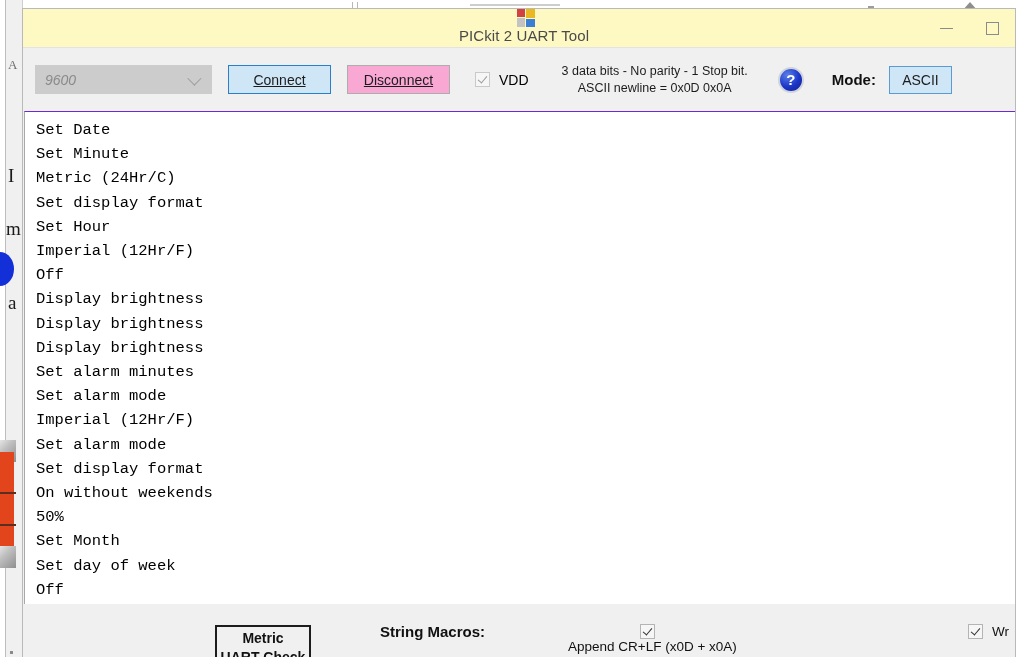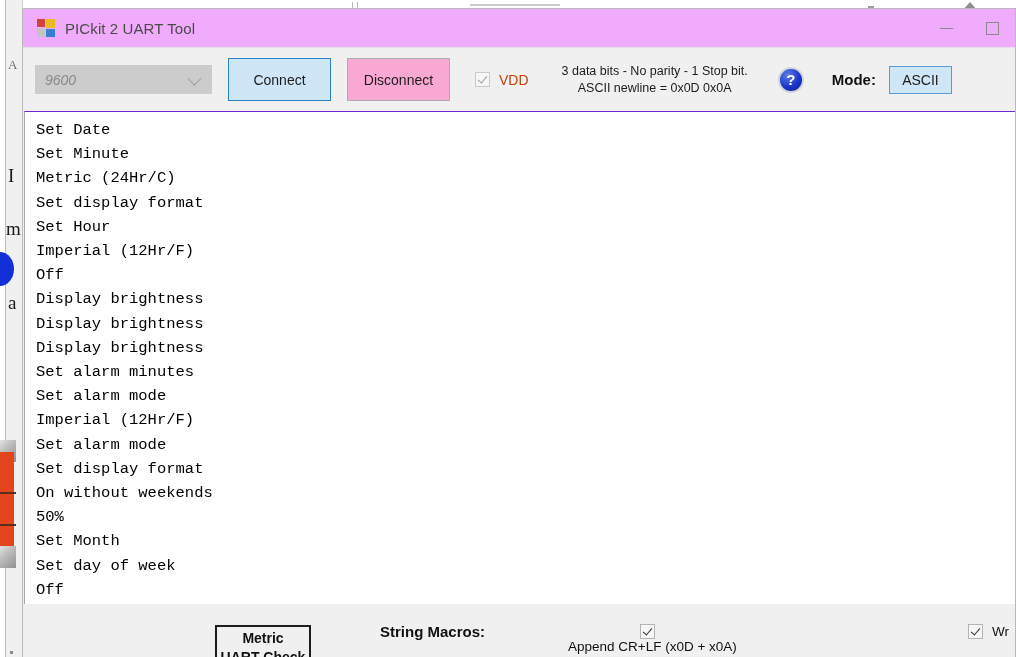--- a/index.html
+++ b/index.html
@@ -107,24 +107,25 @@
     background: #f0f0f0;
     border: 1px solid #b9b9b9;
     border-bottom: none;
     box-sizing: border-box;
     overflow: hidden;
   }
 
   
   .titlebar {
     height: 38px;
-    background: #f0abfc;
-    display: flex;
-    align-items: center;
-    position: relative;
+    background: #fef9c3;
+    display: flex;
+    align-items: center;
+    position: relative;
+    flex-direction: column;
   }
   .title-icon {
     margin-left: 14px;
     width: 18px; height: 18px;
     position: relative;
     flex: none;
   }
   .title-icon i {
     position: absolute;
     display: block;
@@ -187,27 +188,28 @@
   .baud-select span.val { margin-left: 9px; font-style: italic; }
   .baud-caret {
     position: absolute;
     right: 13px;
     width: 9px; height: 9px;
     border-right: 1.6px solid #9d9d9d;
     border-bottom: 1.6px solid #9d9d9d;
     transform: rotate(45deg) translateY(-2px);
   }
   .tbtn {
-    height: 43px;
+    height: 29px;
     box-sizing: border-box;
     display: flex;
     align-items: center;
     justify-content: center;
     font-size: 14px;
     color: #1c1c1c;
+    text-decoration: underline;
   }
   .tbtn-connect {
     margin-left: 16px;
     width: 103px;
     background: #cfe6f7;
     border: 1px solid #2a7fc9;
   }
   .tbtn-disconnect {
     margin-left: 16px;
     width: 103px;
@@ -237,21 +239,21 @@
     border-bottom: 1.6px solid #9c9c9c;
     transform: rotate(40deg);
   }
   .chk.dark::after {
     border-right-color: #333333;
     border-bottom-color: #333333;
   }
   .vdd-label {
     margin-left: 9px;
     font-size: 14px;
-    color: #c2410c;
+    color: #000000;
   }
   .uart-info {
     margin-left: 33px;
     font-size: 12.5px;
     color: #1c1c1c;
     text-align: center;
     line-height: 17px;
   }
   .help-icon {
     margin-left: 30px;

